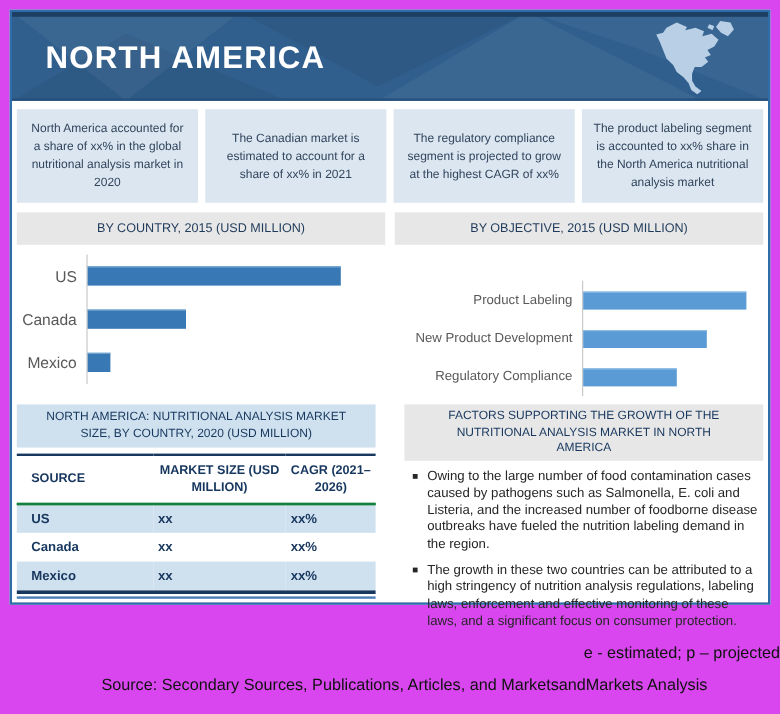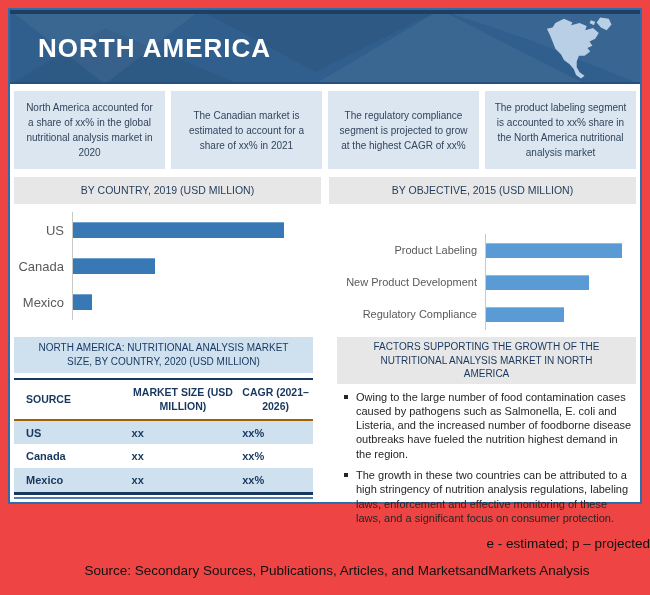--- a/index.html
+++ b/index.html
@@ -1,18 +1,18 @@
 <!DOCTYPE html>
 <html><head>
 <meta charset="utf-8">
 <style>
   * { box-sizing: border-box; margin: 0; padding: 0; }
   html,body { background:#ffffff; }
   body { font-family: "Liberation Sans", "DejaVu Sans", sans-serif; }
-  .canvas { position:relative; width:650px; height:595px; background:#ef4444; overflow:hidden; }
+  .canvas { position:relative; width:650px; height:595px; background:#d946ef; overflow:hidden; }
 
   
   .frame { position:absolute; left:8px; top:8px; width:634px; height:496px;
            border:2px solid #2f6da8; background:#ffffff; overflow:visible; }
 
   
   .banner { position:relative; width:100%; height:74px; background:#305f8d;
             border-bottom:2px solid #27517c; overflow:hidden; }
   .banner-strip { position:absolute; top:0; left:0; width:100%; height:4px; background:#1d3f63; }
   .banner-facets { position:absolute; inset:0; }
@@ -52,21 +52,21 @@
   .chart-right .bar { background:#5b9bd5; border-top:1px solid #8cbbe4; height:15px; }
 
   
   .bottom { display:grid; grid-template-columns:1fr 1fr; gap:24px; margin:3px 4px 0 4px; align-items:start; }
 
   
   .tbl-title { background:#cfe1ef; color:#17375e; font-size:10px; height:36px;
                display:flex; align-items:center; justify-content:center; text-align:center;
                padding:2px 24px; line-height:1.4; }
   table { width:100%; border-collapse:collapse; margin-top:5px; }
-  thead tr { border-top:2px solid #17375e; border-bottom:2px solid #a16207; }
+  thead tr { border-top:2px solid #17375e; border-bottom:2px solid #15803d; }
   th { color:#17375e; font-size:10.5px; font-weight:bold; padding:6px 4px; line-height:1.3; }
   th.c1 { text-align:left; padding-left:12px; width:38%; }
   th.c2 { text-align:center; width:37%; }
   th.c3 { text-align:center; width:25%; }
   td { color:#17375e; font-size:11px; font-weight:bold; padding:5px 4px; height:24px; }
   td.c1 { text-align:left; padding-left:12px; }
   td.c2, td.c3 { text-align:left; }
   tbody tr:nth-child(odd) { background:#cfe0ee; }
   .tbl-line-dark { height:3px; background:#17375e; }
   .tbl-line-gap  { height:2px; background:#ffffff; }
@@ -120,21 +120,21 @@
       </div>
       <div class="hl-box">
         <span>The regulatory compliance segment is projected to grow at the highest CAGR of xx%</span>
       </div>
       <div class="hl-box">
         <span>The product labeling segment is accounted to xx% share in the North America nutritional analysis market</span>
       </div>
     </div>
 
     <div class="chart-titles">
-      <div class="sec-title">BY COUNTRY, 2019 (USD MILLION)</div>
+      <div class="sec-title">BY COUNTRY, 2015 (USD MILLION)</div>
       <div class="sec-title">BY OBJECTIVE, 2015 (USD MILLION)</div>
     </div>
 
     <div class="charts">
 
       <div class="chart chart-left">
         <div class="bar-row">
           <div class="cat-label">US</div>
           <div class="track">
             <div class="bar" style="width: 100%;"></div>
@@ -207,21 +207,21 @@
           </tbody>
         </table>
         <div class="tbl-line-dark"></div>
         <div class="tbl-line-gap"></div>
         <div class="tbl-line-blue"></div>
       </div>
 
       <div>
         <div class="factors-title">FACTORS SUPPORTING THE GROWTH OF THE NUTRITIONAL ANALYSIS MARKET IN NORTH AMERICA</div>
         <ul class="factors-list">
-          <li>Owing to the large number of food contamination cases caused by pathogens such as Salmonella, E. coli and Listeria, and the increased number of foodborne disease outbreaks have fueled the nutrition highest demand in the region.</li>
+          <li>Owing to the large number of food contamination cases caused by pathogens such as Salmonella, E. coli and Listeria, and the increased number of foodborne disease outbreaks have fueled the nutrition labeling demand in the region.</li>
           <li>The growth in these two countries can be attributed to a high stringency of nutrition analysis regulations, labeling laws, enforcement and effective monitoring of these laws, and a significant focus on consumer protection.</li>
         </ul>
       </div>
     </div>
   </div>
 
   <div class="footer-note">e - estimated; p – projected</div>
   <div class="footer-source">Source: Secondary Sources, Publications, Articles, and MarketsandMarkets Analysis</div>
 </div>
 

